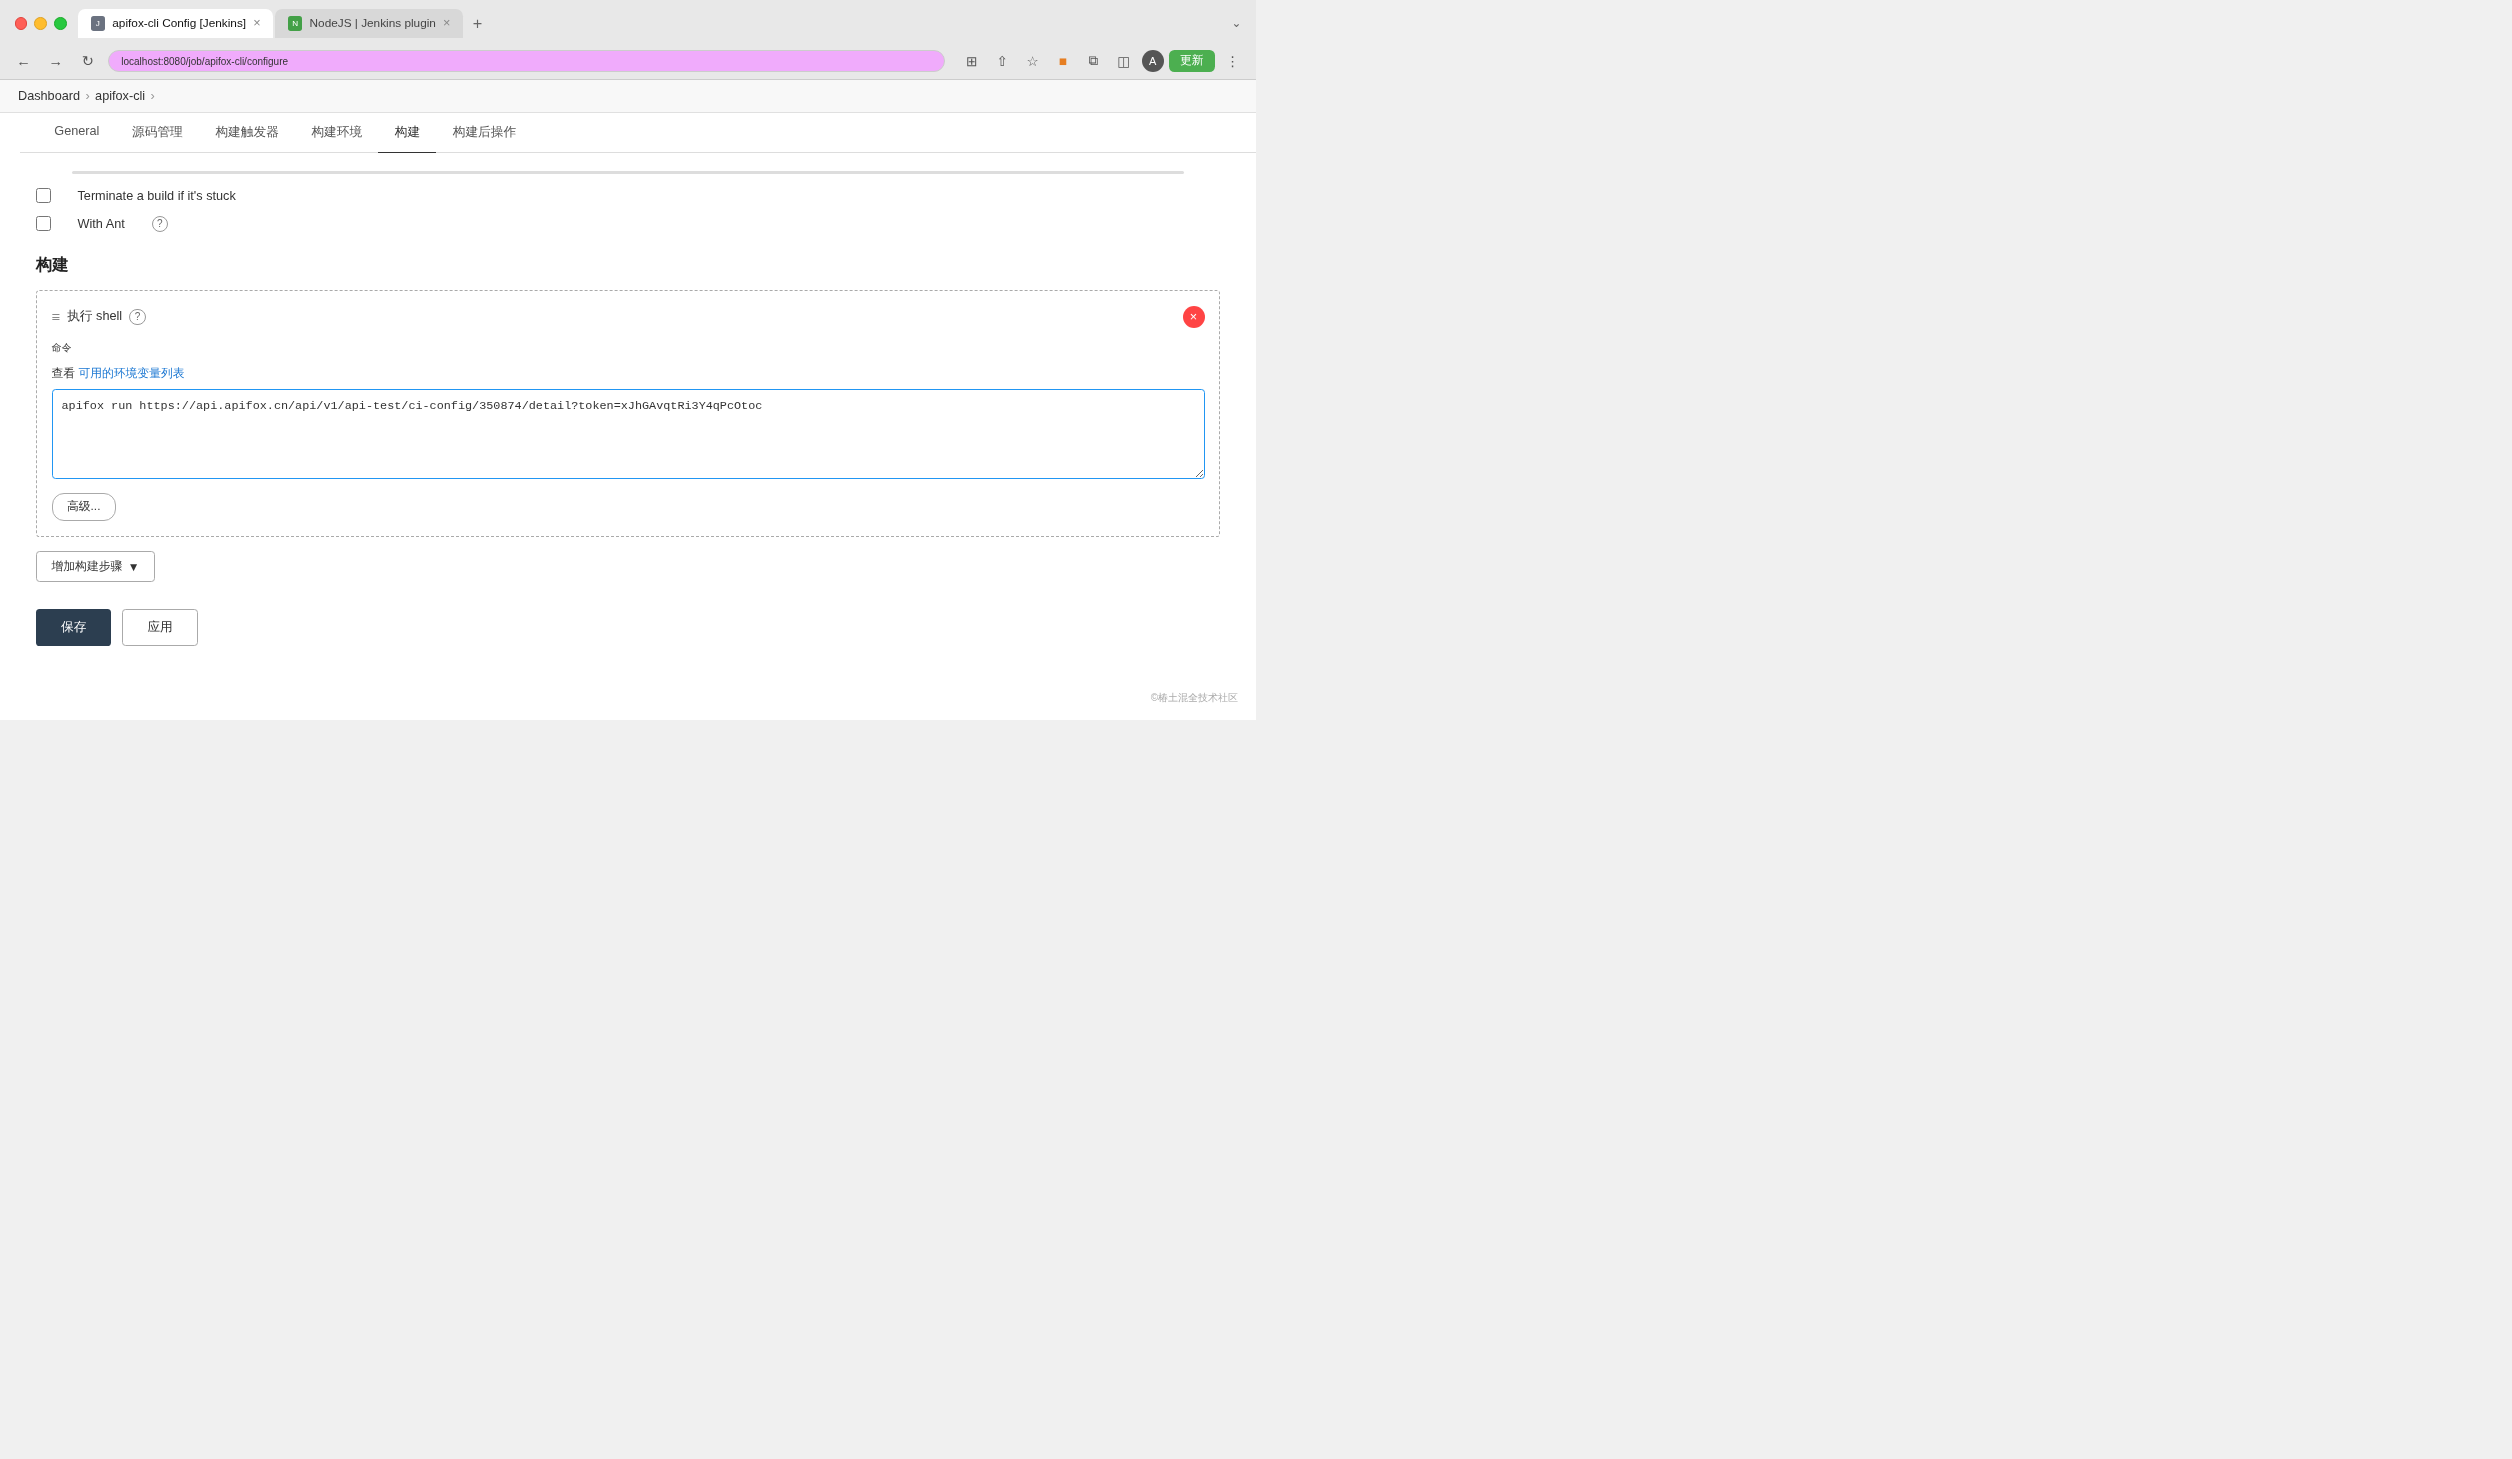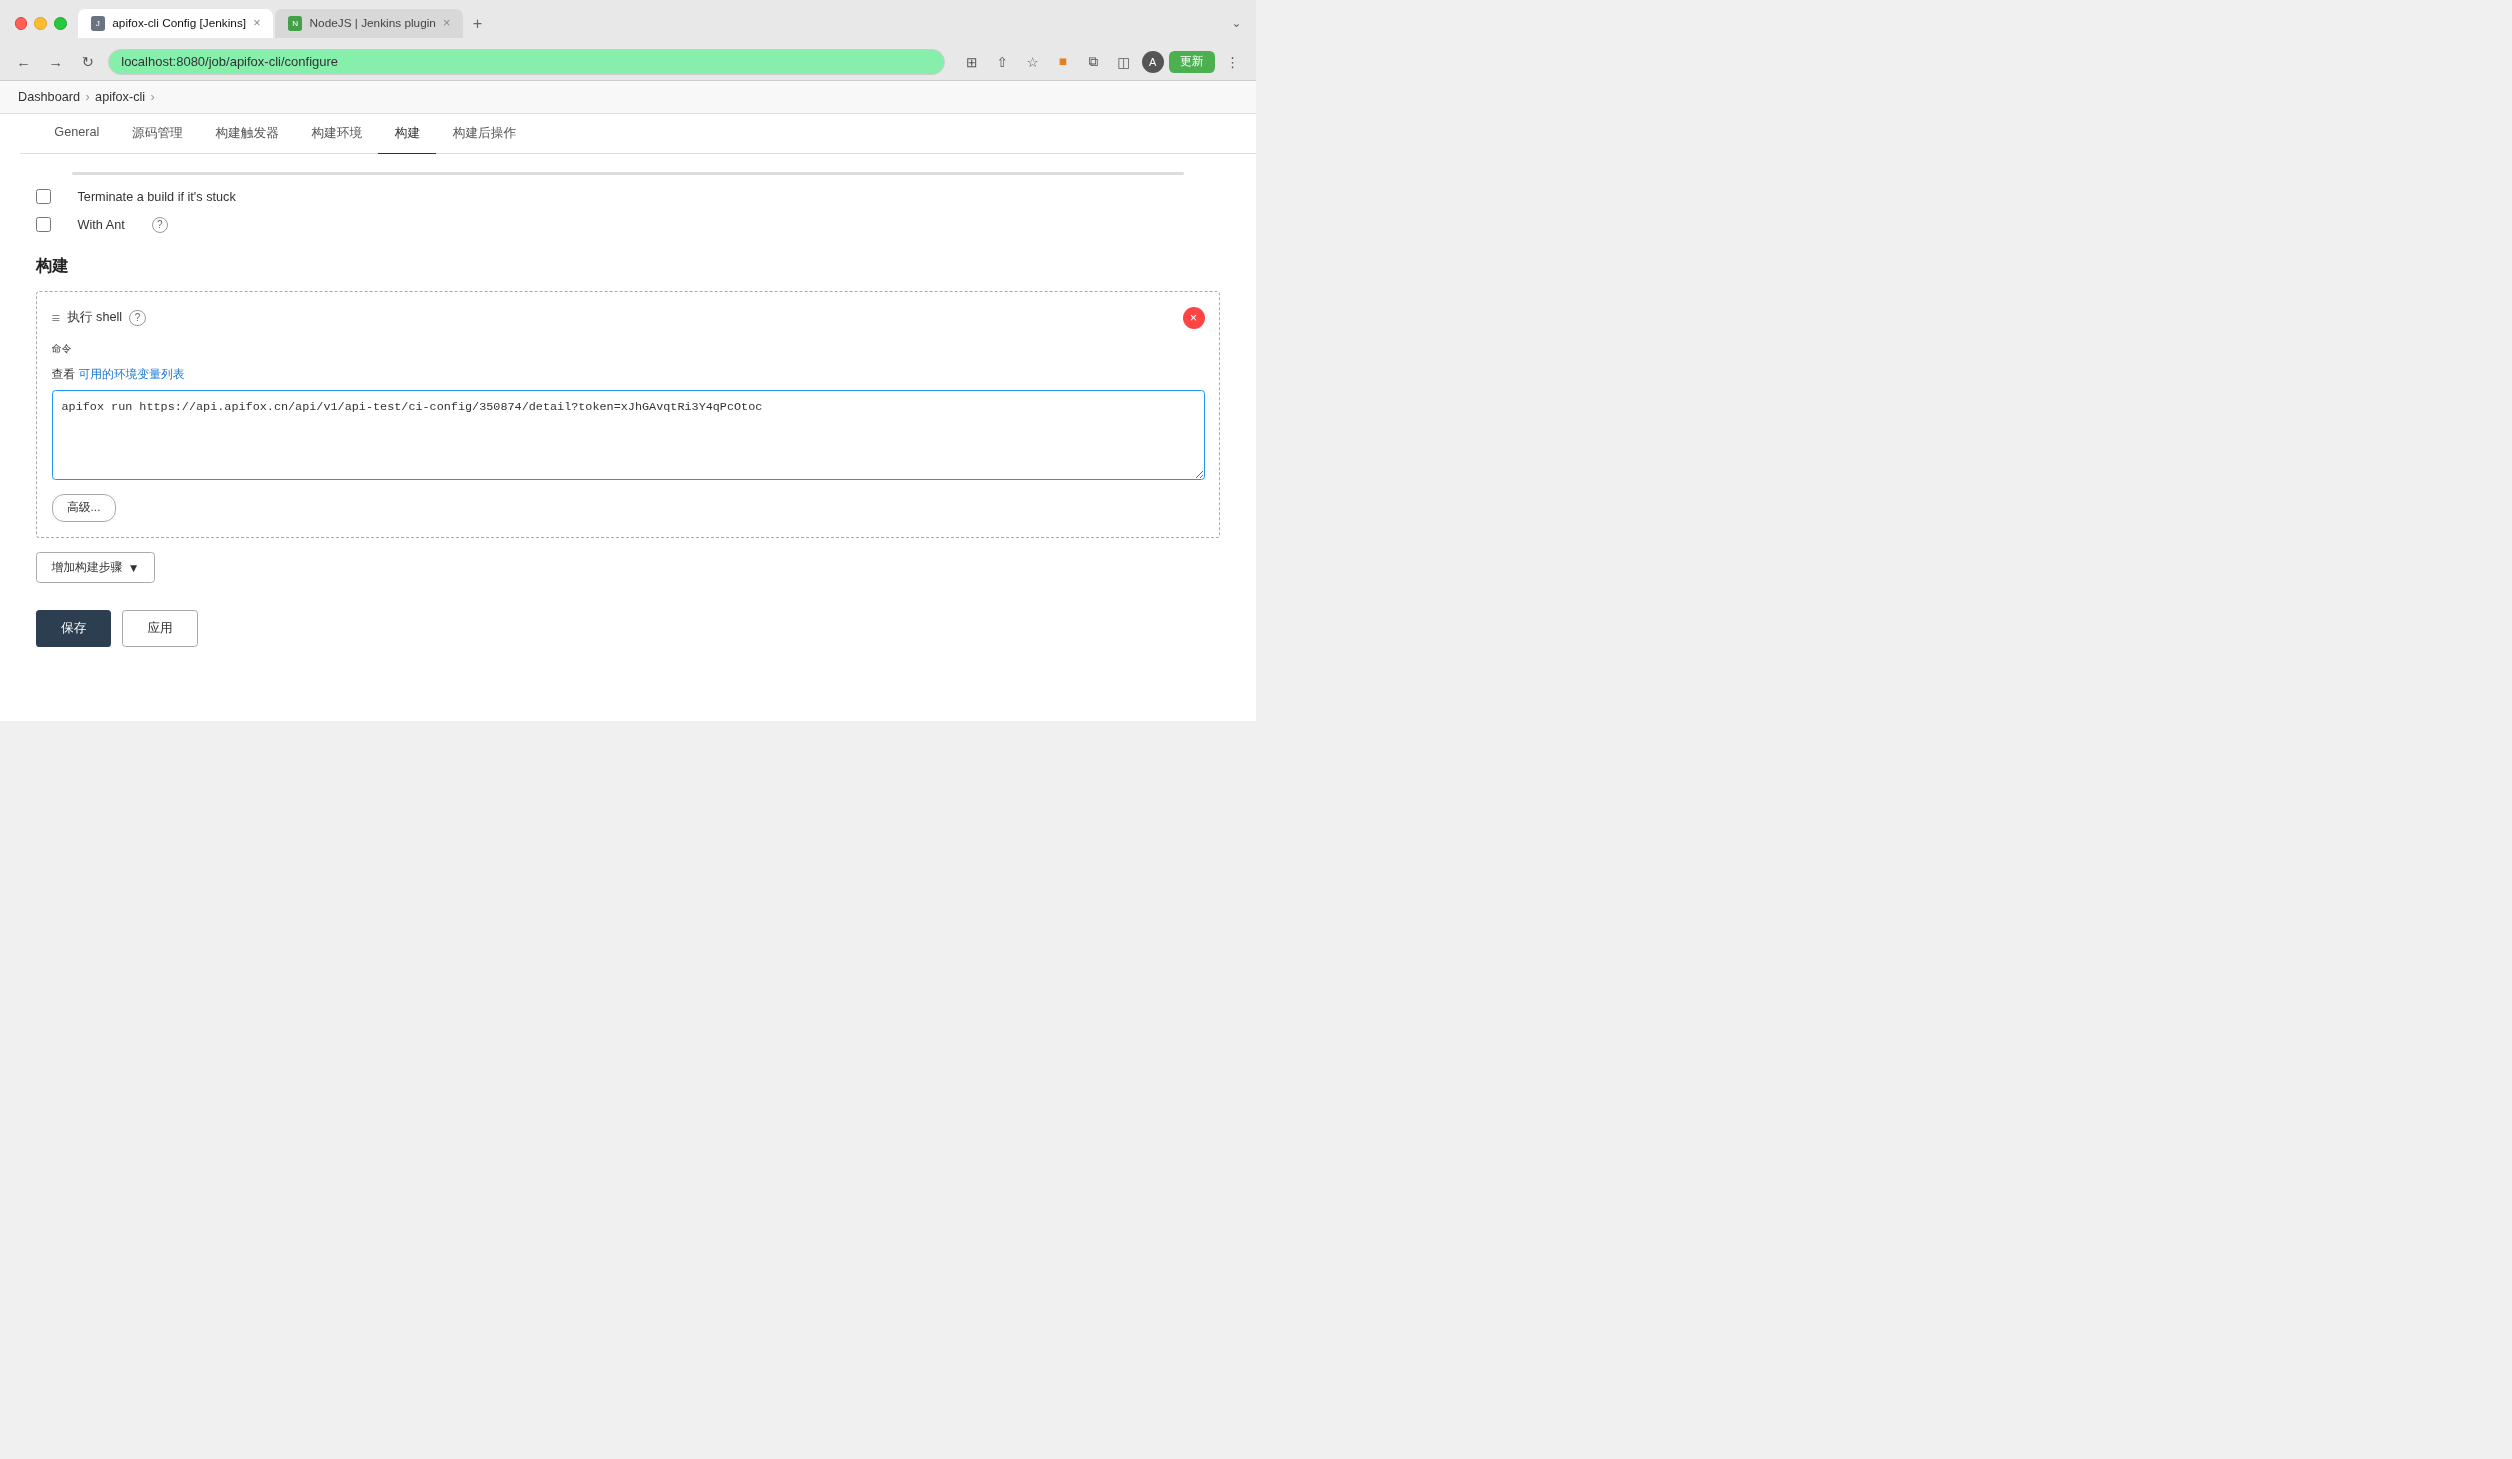--- a/index.html
+++ b/index.html
@@ -91,25 +91,25 @@
       display: flex;
       align-items: center;
       justify-content: center;
       border-radius: 50%;
       cursor: pointer;
       color: #555;
       font-size: 14.5px;
     }
     .address-field {
       flex: 1;
-      background: #86efac;
+      background: #f0abfc;
       border: 0.9px solid #ccc;
       border-radius: 18px;
       padding: 4.5px 12.7px;
-      font-size: 13px;
+      font-size: 10px;
       color: #333;
       display: flex;
       align-items: center;
     }
     .browser-actions {
       display: flex;
       align-items: center;
       gap: 5.4px;
       margin-left: 7.2px;
     }
@@ -464,14 +464,17 @@
       <span>增加构建步骤</span>
       <span>▼</span>
     </button>
 
     <div class="action-buttons">
       <button class="save-btn">保存</button>
       <button class="apply-btn">应用</button>
     </div>
   </div>
 
+  <div class="footer-text">
+    <span>©椿土混全技术社区</span>
+  </div>
 </div>
 
 
 </body></html>

